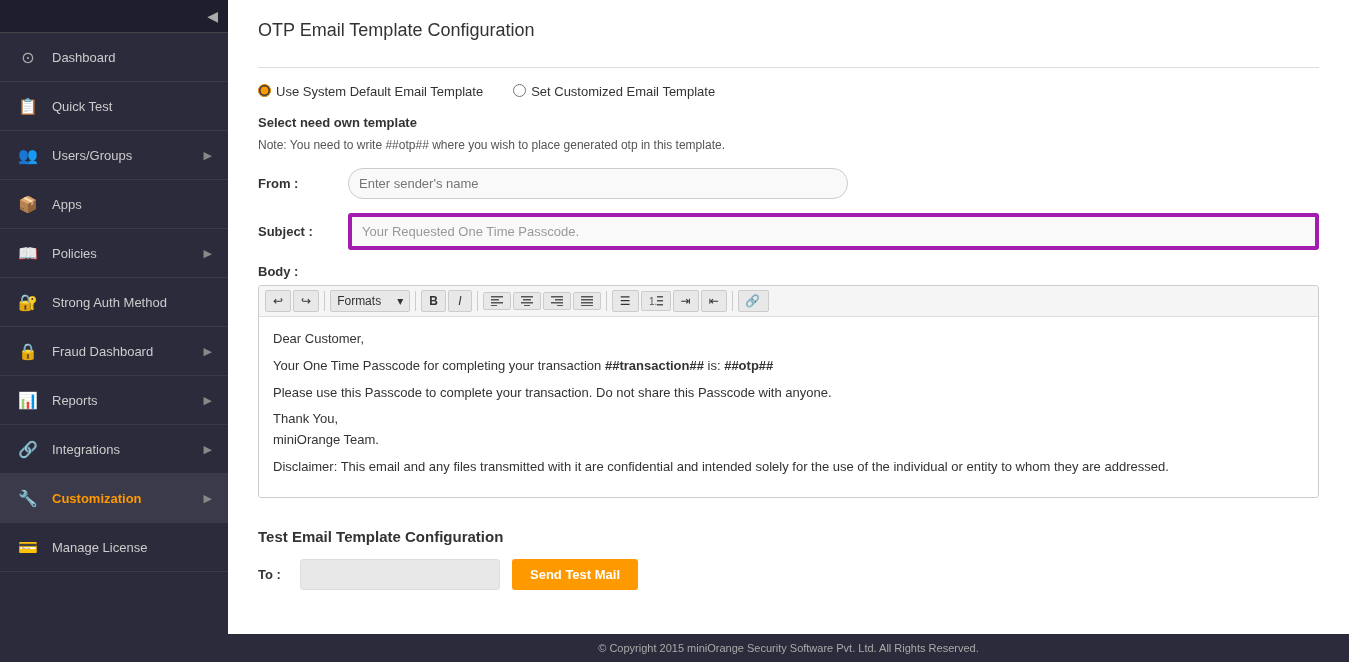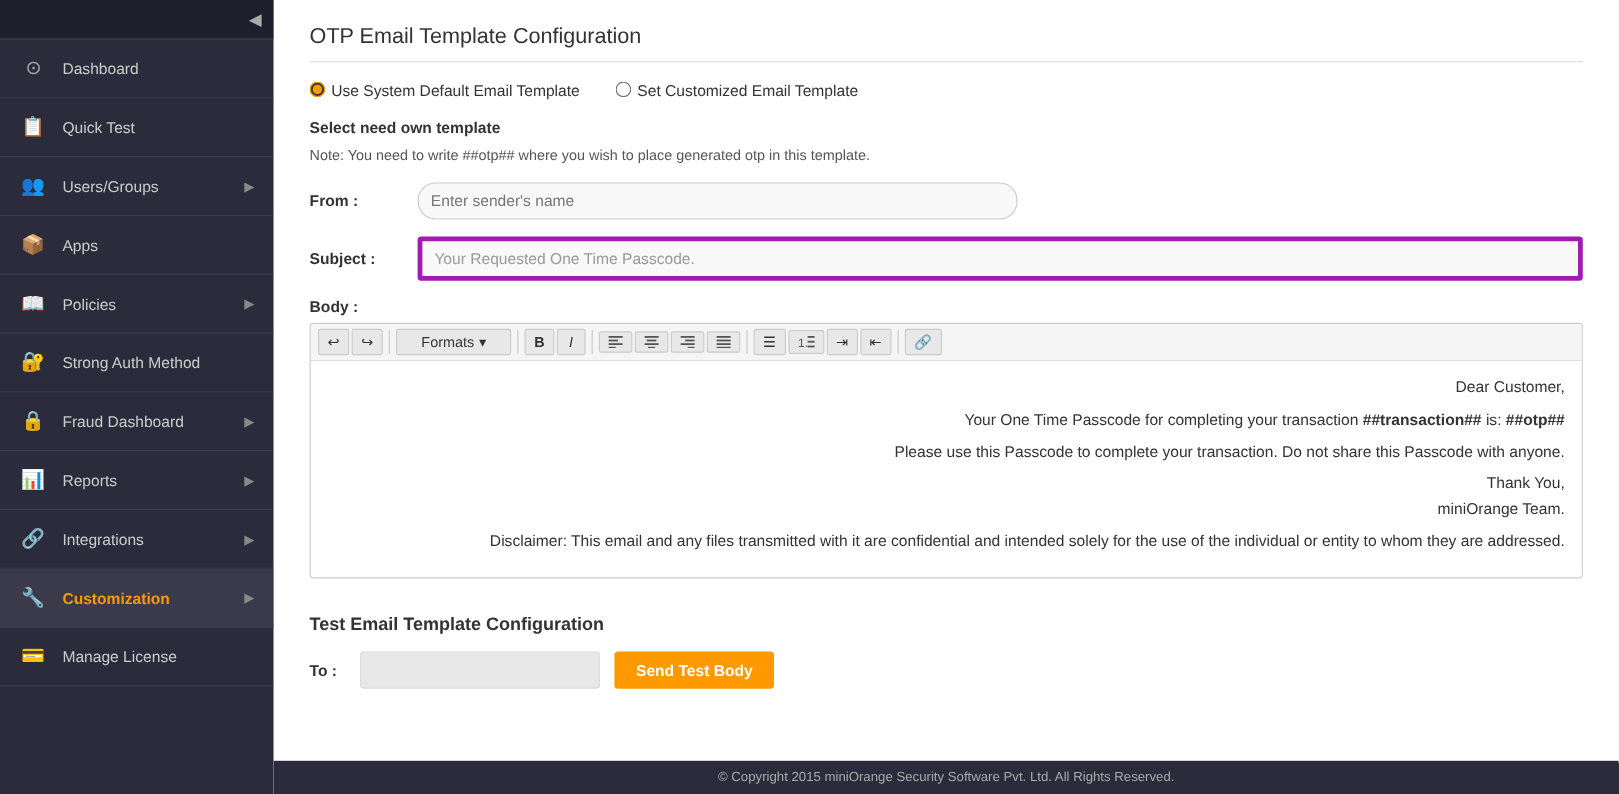--- a/index.html
+++ b/index.html
@@ -66,21 +66,21 @@
       flex: 1;
       overflow-y: auto;
       padding: 20px 30px;
       background: #fff;
     }
     .page-title {
       font-size: 18px;
       font-weight: normal;
       color: #333;
       margin-bottom: 16px;
-      padding-bottom: 10px;
+      padding-bottom: 26px;
       border-bottom: 1px solid #ddd;
     }
 
     
     .radio-group {
       display: flex;
       align-items: center;
       gap: 30px;
       margin-bottom: 16px;
     }
@@ -183,21 +183,20 @@
     .toolbar-separator { width: 1px; background: #ccc; height: 20px; margin: 0 3px; }
 
     
     .editor-body {
       padding: 12px 14px;
       min-height: 180px;
       font-size: 13px;
       color: #333;
       line-height: 1.6;
       background: #fff;
-      text-align: right;
     }
     .editor-body p { margin-bottom: 6px; }
 
     
     .test-section-title {
       font-weight: bold;
       font-size: 15px;
       color: #333;
       margin-bottom: 14px;
       padding-top: 10px;
@@ -242,27 +241,27 @@
       font-size: 11px;
       padding: 8px;
       flex-shrink: 0;
     }
 
     
     .formats-btn {
       background: #e8e8e8;
       border: 1px solid #ccc;
       border-radius: 2px;
-      padding: 3px 20px;
+      padding: 3px 6px;
       cursor: pointer;
       font-size: 12px;
       color: #333;
       display: inline-flex;
       align-items: center;
-      gap: 4px;
+      gap: 16px;
     }
   </style>
 </head>
 <body>
 
 <div class="sidebar">
   <div class="sidebar-header">
     <span class="sidebar-toggle">◀</span>
   </div>
 
@@ -426,21 +425,21 @@
         <p>Please use this Passcode to complete your transaction. Do not share this Passcode with anyone.</p>
         <p>Thank You,<br>miniOrange Team.</p>
         <p>Disclaimer: This email and any files transmitted with it are confidential and intended solely for the use of the individual or entity to whom they are addressed.</p>
       </div>
     </div>
 
     <div class="test-section-title">Test Email Template Configuration</div>
     <div class="test-row">
       <div class="test-label">To :</div>
       <input type="text" class="test-input" style="">
-      <button class="send-btn">Send Test Body</button>
+      <button class="send-btn">Send Test Mail</button>
     </div>
 
   </div>
 
   <div class="footer">
     <span>© Copyright 2015 miniOrange Security Software Pvt. Ltd. All Rights Reserved.</span>
   </div>
 </div>
 
 </body></html>

